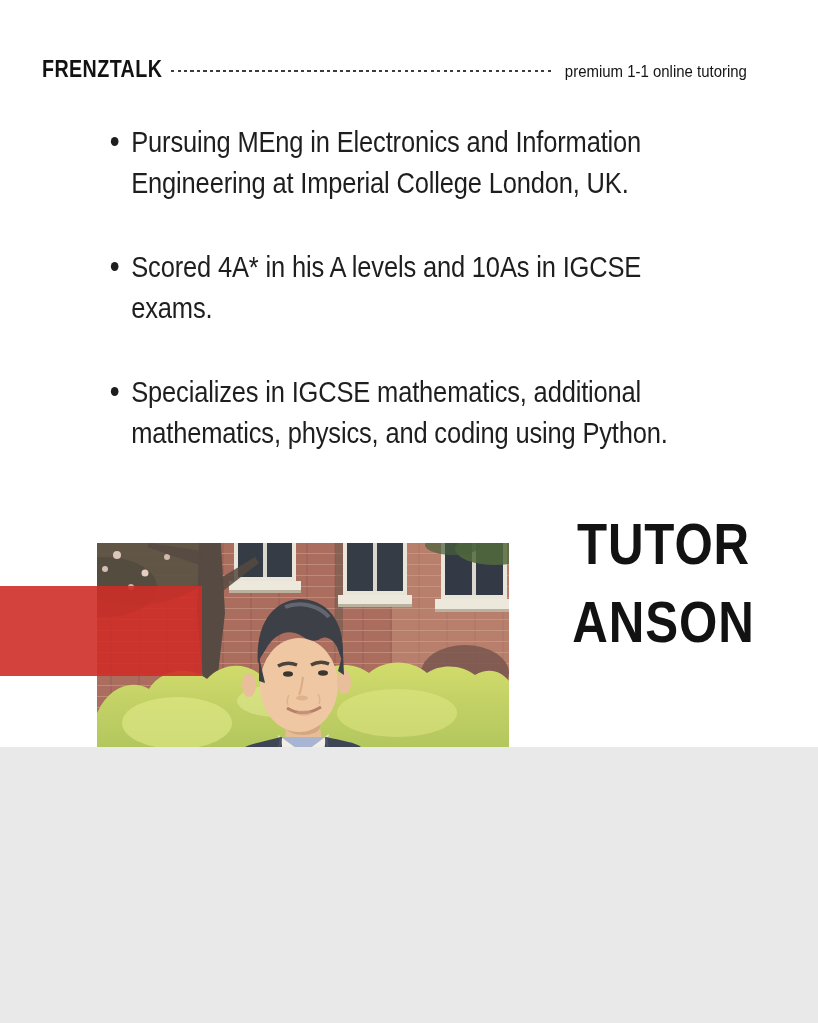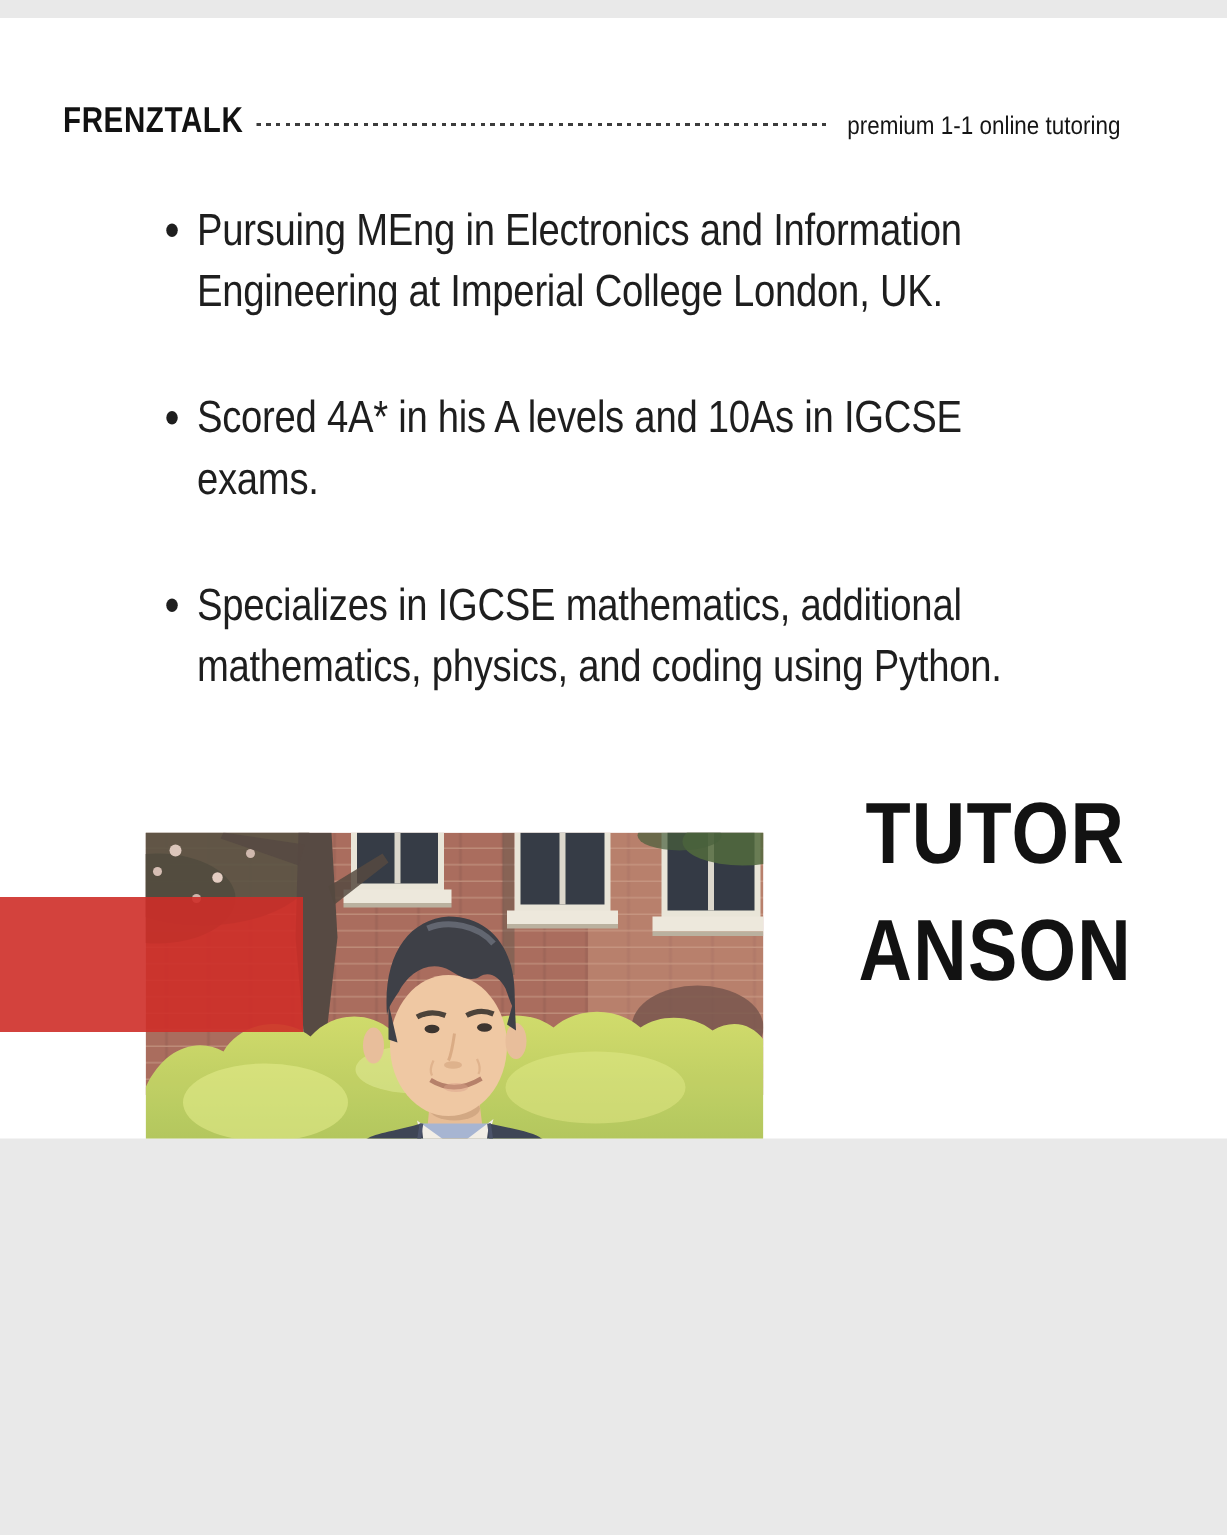--- a/index.html
+++ b/index.html
@@ -4,21 +4,21 @@
 <style>
   :root{
     --accent-red:#ce2e28;
     --heading-color:#121212;
     --body-color:#1e1e1e;
     --page-bg:#ffffff;
   }
   *{margin:0;padding:0;box-sizing:border-box;}
   html,body{background:#e9e9e9;font-family:"Liberation Sans",sans-serif;}
   #poster{
-    position:relative;width:818px;height:747px;margin:12px auto;
+    position:relative;width:818px;height:747px;margin:0 auto;
     background:var(--page-bg);overflow:hidden;
   }
   
   .brand{
     position:absolute;left:42px;top:56px;
     font-size:24px;font-weight:bold;letter-spacing:.5px;line-height:26px;
     color:var(--heading-color);
     transform:scaleX(.82);transform-origin:left center;white-space:nowrap;
   }
   .header-divider{

